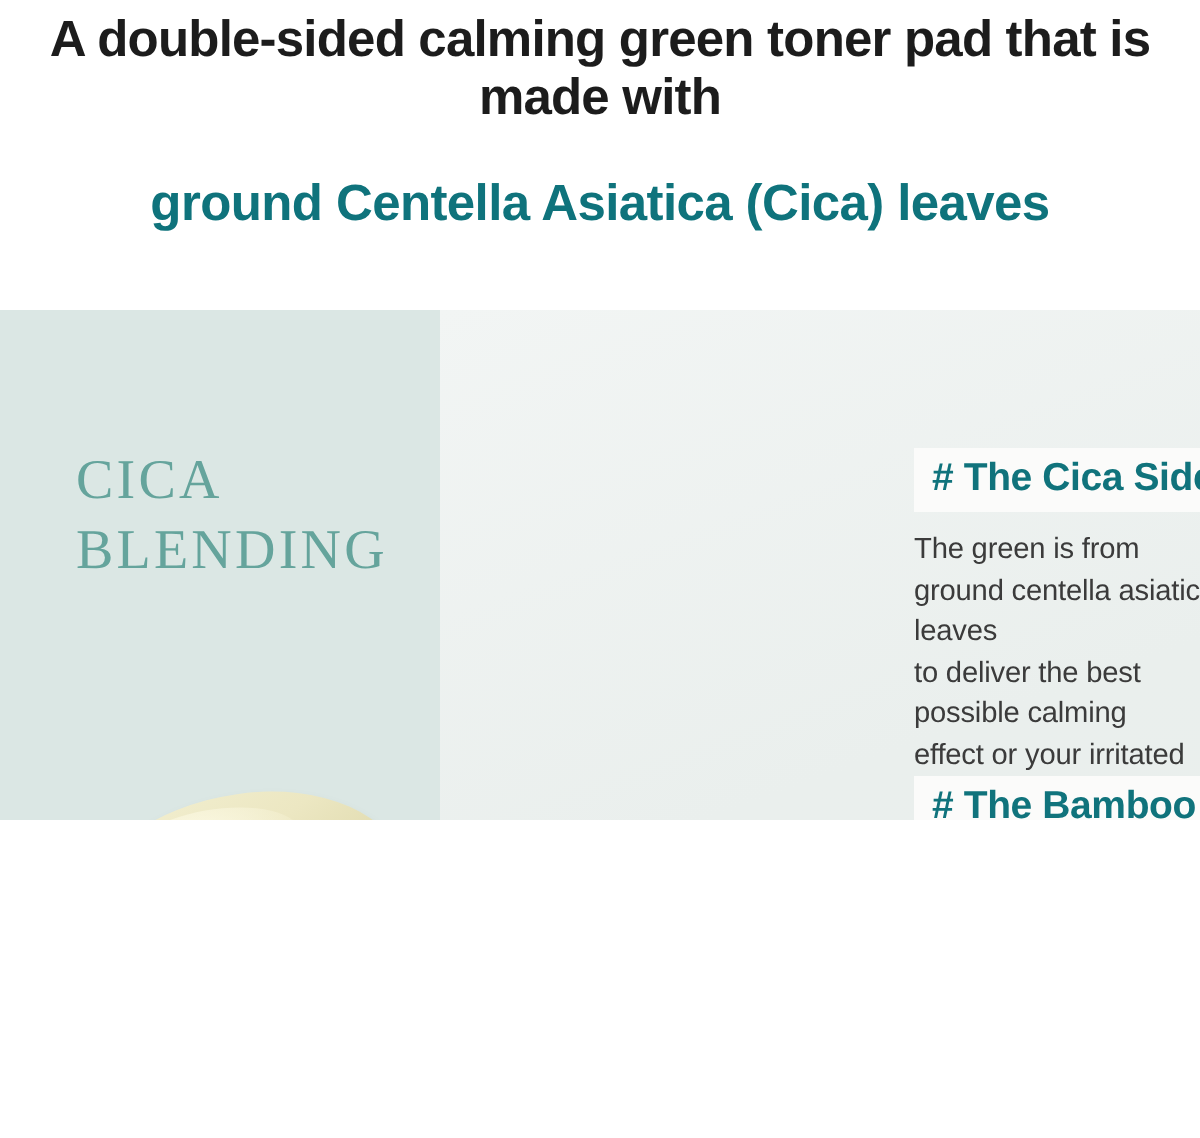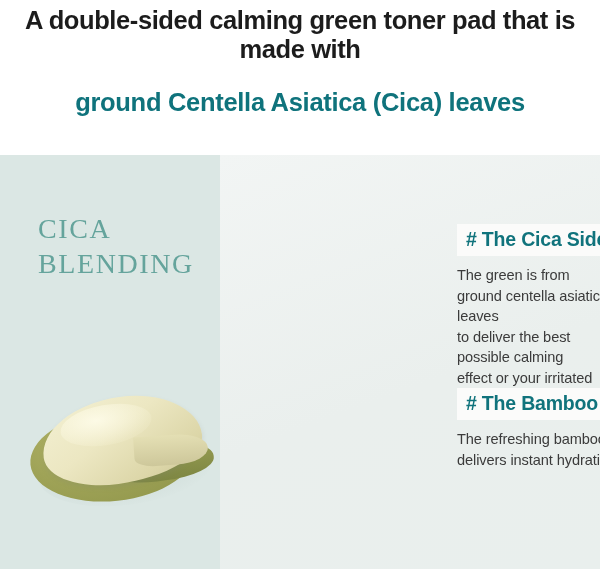--- a/index.html
+++ b/index.html
@@ -8,21 +8,21 @@
     background: #ffffff;
   }
   body {
     font-family: "Liberation Sans", sans-serif;
     -webkit-font-smoothing: antialiased;
   }
 
   .page {
     position: relative;
     width: 600px;
-    height: 569px;
+    height: 410px;
     overflow: hidden;
     background: #22c55e;
   }
 
   
   .header {
     position: absolute;
     left: 0;
     top: 0;
     width: 600px;
@@ -72,21 +72,21 @@
     top: 0;
     width: 380px;
     height: 414px;
     background: linear-gradient(160deg, #f2f5f4 0%, #eaefed 55%, #e9efed 100%);
   }
 
   
   .brand-label {
     position: absolute;
     left: 38px;
-    top: 56px;
+    top: 68px;
     font-family: "Liberation Serif", serif;
     font-size: 28px;
     line-height: 35px;
     color: #65a49c;
     letter-spacing: 1.6px;
     white-space: pre-line;
   }
 
   
   .pad-photo {

